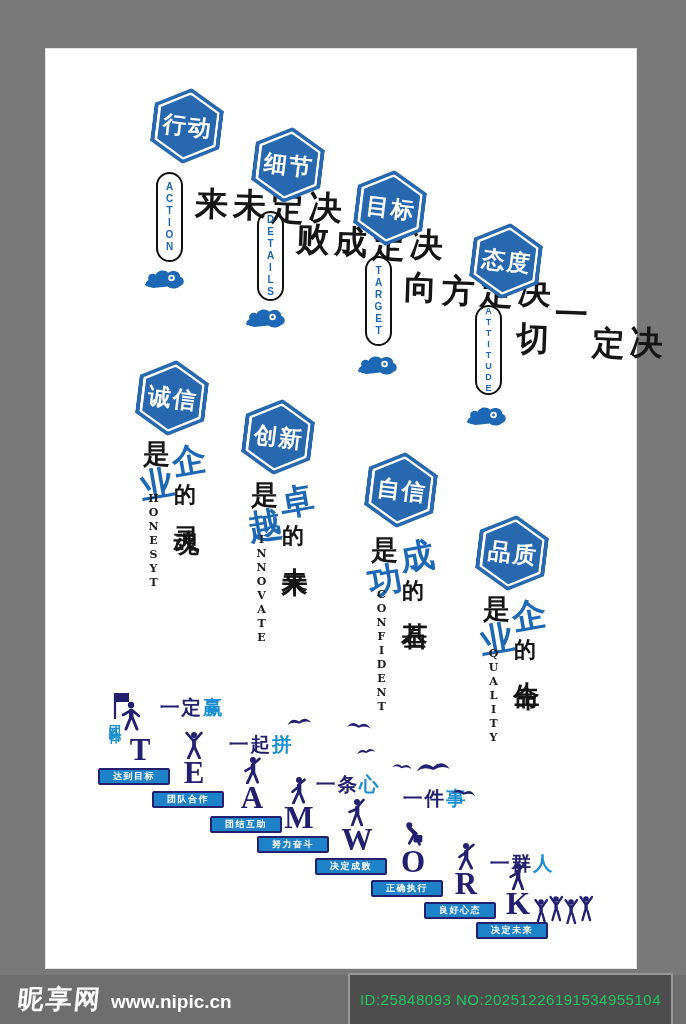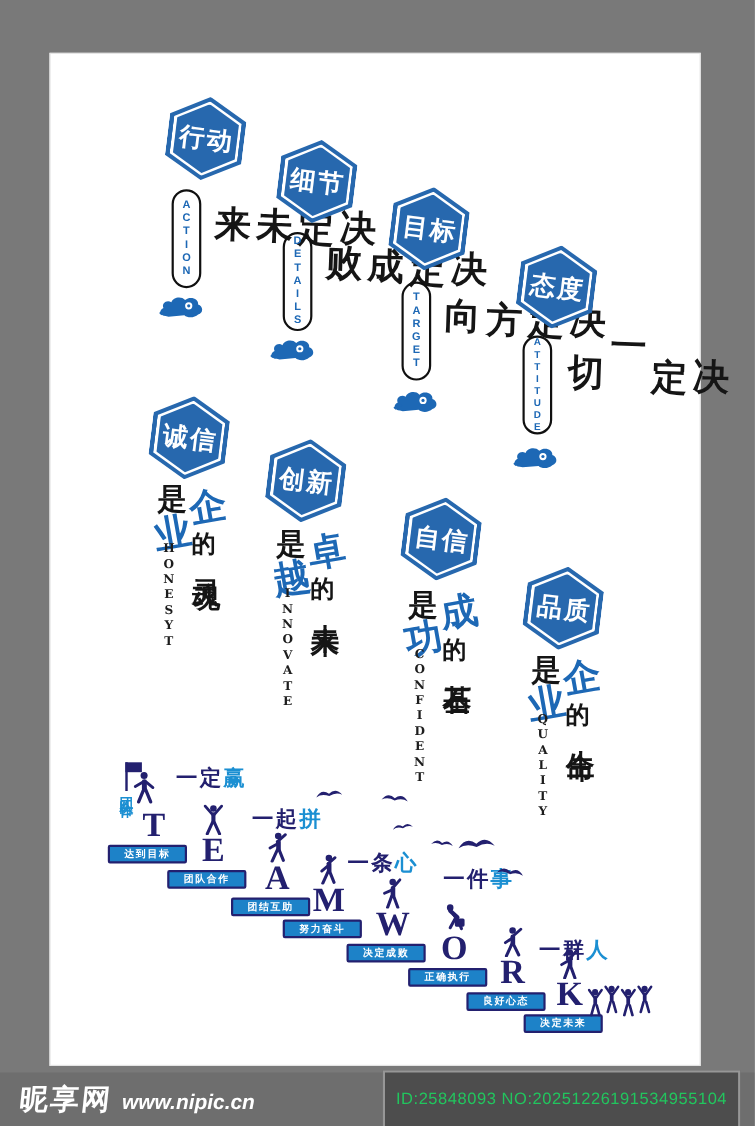--- a/index.html
+++ b/index.html
@@ -66,21 +66,21 @@
   .phrase .pd { color:#23206f; } .phrase .pb { color:#1b8fd2; }
   .bird { position:absolute; }
   .people { position:absolute; left:488px; top:845px; }
 
   
   .bar { position:absolute; left:0; top:975px; width:686px; height:49px;
       background:#6e6e6e; display:flex; align-items:center; }
   .logo { display:flex; align-items:baseline; margin-left:18px; color:#fff; }
   .site-name { font-size:26px; font-weight:700; transform:skewX(-6deg);
       letter-spacing:2px; }
-  .site-url { font-size:19px; font-weight:700; font-style:italic; margin-left:9px; }
+  .site-url { font-size:19px; font-weight:700; margin-left:9px; }
   .idbox { margin-left:auto; margin-right:13px; background:#4d4d4d;
       border:2px solid #979797; color:#22c55e; font-size:15px; line-height:25px;
       padding:12px 10px; letter-spacing:0.5px; }
 </style>
 </head>
 <body>
 
 <div class="canvas">
   <div class="poster">
 

